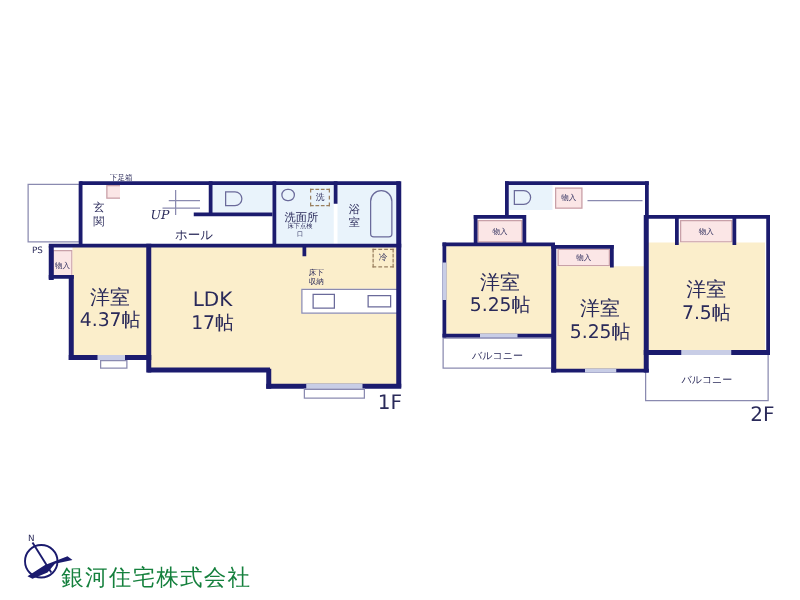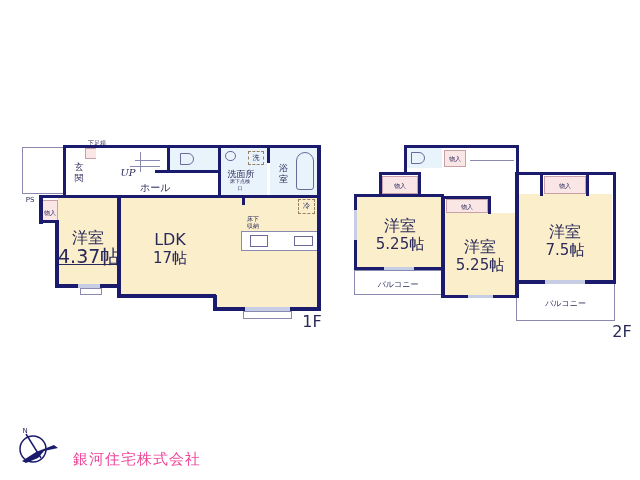--- a/index.html
+++ b/index.html
@@ -15,21 +15,21 @@
   .thin { position:absolute; background:#8a8ab0; }
   .win { position:absolute; background:#c8cde6; }
   .lbl { position:absolute; text-align:center; white-space:nowrap; color:#2a2a5a; }
   .big { font-size:16px; line-height:19px; }
   .mid { font-size:9px; }
   .sm { font-size:10px; }
   .xs { font-size:6px; line-height:7px; }
   .floor { font-size:16px; color:#2a2a5a; }
   .balc { position:absolute; border:1px solid #8a8ab0; background:#fff; box-sizing:border-box; }
   .dot { position:absolute; border:1px dashed #9a8060; box-sizing:border-box; }
-  .company { position:absolute; left:73px; top:450px; font-size:15px; color:#ec4899; letter-spacing:1px; }
+  .company { position:absolute; left:49px; top:450px; font-size:18px; color:#15803d; letter-spacing:1px; }
 </style>
 </head>
 <body>
 
 <div>
 
   <div class="balc" style="left:22px;top:147px;width:42px;height:47px;"></div>
 
   <div class="room white" style="left:64px;top:148px;width:32px;height:47px;"></div>
   <div class="lbl mid" style="left:72px;top:162px;width:14px;white-space:normal;line-height:11px;">玄関</div>
@@ -60,21 +60,21 @@
   <div class="room blue" style="left:270px;top:148px;width:50px;height:47px;"></div>
   <div class="lbl mid" style="left:276px;top:163px;width:12px;white-space:normal;line-height:11px;text-align:right;">浴室</div>
   <div class="abs" style="left:296px;top:152px;width:18px;height:38px;border:1px solid #6a6a9a;border-radius:9px 9px 3px 3px;"></div>
 
   <div class="lbl xs" style="left:23px;top:197px;width:14px;font-size:7px;">PS</div>
   <div class="room pink" style="left:42px;top:200px;width:16px;height:22px;"></div>
   <div class="lbl xs" style="left:40px;top:209px;width:20px;">物入</div>
 
   <div class="room beige" style="left:58px;top:197px;width:60px;height:90px;"></div>
   <div class="lbl big" style="left:58px;top:228px;width:60px;">洋室</div>
-  <div class="lbl big" style="left:58px;top:247px;width:60px;font-size:19px;text-decoration:underline;">4.37帖</div>
+  <div class="lbl big" style="left:58px;top:247px;width:60px;font-size:15px;">4.37帖</div>
 
   <div class="room beige" style="left:120px;top:197px;width:200px;height:100px;"></div>
   <div class="room beige" style="left:215px;top:290px;width:105px;height:20px;"></div>
   <div class="lbl big" style="left:135px;top:230px;width:70px;">LDK</div>
   <div class="lbl big" style="left:135px;top:249px;width:70px;font-size:15px;">17帖</div>
   <div class="lbl xs" style="left:245px;top:215px;width:16px;white-space:normal;">床下収納</div>
   <div class="dot" style="left:298px;top:199px;width:17px;height:15px;"></div>
   <div class="lbl xs" style="left:298px;top:203px;width:17px;font-size:7px;">冷</div>
 
   <div class="abs white" style="left:241px;top:231px;width:78px;height:20px;border:1px solid #8a8ab0;"></div>
@@ -159,21 +159,21 @@
   <div class="wall" style="left:515px;top:172px;width:4px;height:126px;"></div>
   <div class="wall" style="left:613px;top:172px;width:3px;height:112px;"></div>
   <div class="wall" style="left:515px;top:280px;width:101px;height:4px;"></div>
   <div class="wall" style="left:418px;top:172px;width:3px;height:24px;"></div>
 
   <div class="win" style="left:384px;top:267px;width:30px;height:3px;"></div>
   <div class="win" style="left:468px;top:295px;width:25px;height:3px;"></div>
   <div class="win" style="left:545px;top:280px;width:40px;height:4px;"></div>
   <div class="win" style="left:354px;top:210px;width:3px;height:30px;"></div>
 
-  <div class="lbl floor" style="left:598px;top:322px;width:24px;margin-left:12px;">2F</div>
+  <div class="lbl floor" style="left:598px;top:322px;width:24px;">2F</div>
 </div>
 
 <div>
   <svg class="abs" style="left:14px;top:428px;" width="46" height="40" viewBox="0 0 46 40">
     <circle cx="19" cy="21" r="13" fill="none" stroke="#1b1b6e" stroke-width="1.5"></circle>
     <line x1="12" y1="6" x2="27" y2="30" stroke="#1b1b6e" stroke-width="1.5"></line>
     <path d="M8 33 L22 24 L40 17 L44 20 L30 23 L24 30 L12 35 Z" fill="#1b1b6e"></path>
   </svg>
   <div class="lbl xs" style="left:20px;top:428px;width:10px;font-size:7px;">N</div>
   <div class="company">銀河住宅株式会社</div>

